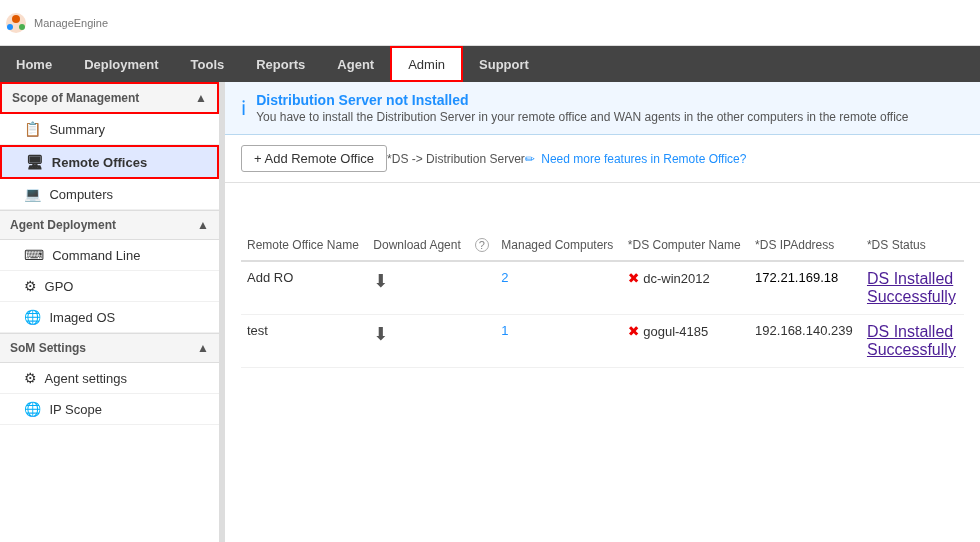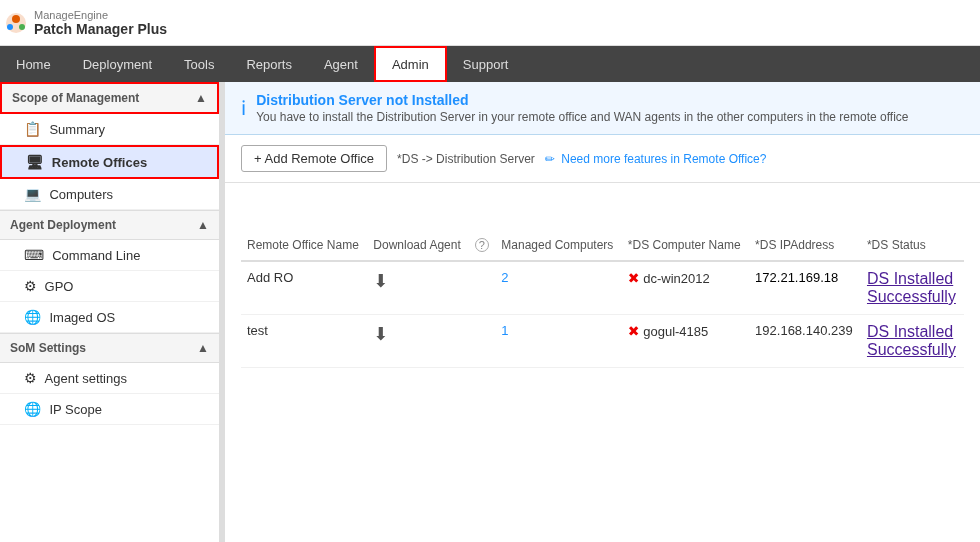--- a/index.html
+++ b/index.html
@@ -3,21 +3,21 @@
   <meta charset="utf-8">
   <style>
     * { box-sizing: border-box; margin: 0; padding: 0; }
     body { font-family: Arial, sans-serif; font-size: 13px; color: #333; background: #f0f0f0; width: 980px; height: 542px; overflow: hidden; }
 
     
     .logo-bar { background: #fff; padding: 6px 4px; display: flex; align-items: center; border-bottom: 1px solid #ddd; height: 46px; }
 
     
     .nav-bar { background: #444; display: flex; align-items: stretch; height: 36px; }
-    .nav-item { color: #ddd; padding: 0 16px; display: flex; align-items: center; cursor: pointer; font-size: 13px; text-decoration: none; }
+    .nav-item { color: #ddd; padding: 0 16px; display: flex; align-items: center; cursor: pointer; font-size: 13px; text-decoration: none; font-weight: bold; }
     .nav-item.active { background: #fff; color: #333; font-weight: normal; border: 2px solid red; }
 
     
     .main-layout { display: flex; height: calc(542px - 82px); }
 
     
     .sidebar { width: 220px; background: #fff; border-right: 1px solid #ddd; overflow-y: auto; flex-shrink: 0; }
     .sidebar-item { padding: 7px 10px 7px 24px; display: flex; align-items: center; cursor: pointer; color: #333; font-size: 13px; border-bottom: 1px solid #f0f0f0; }
     .sidebar-item.active { background: #e0e8ff; border-left: 3px solid #4a6fa5; font-weight: bold; }
     .sidebar-item.highlighted { border: 2px solid red; }
@@ -28,21 +28,21 @@
     
     .content { flex: 1; background: #fff; overflow-y: auto; padding: 0; }
 
     
     .info-banner { background: #f0f7ff; border-bottom: 1px solid #b8d8f0; padding: 10px 16px; display: flex; align-items: flex-start; gap: 10px; }
     .info-icon { color: #1e90ff; font-size: 20px; margin-top: 2px; }
     .info-title { color: #1e90ff; font-size: 14px; font-weight: bold; }
     .info-text { font-size: 12px; color: #555; margin-top: 2px; }
 
     
-    .toolbar { padding: 10px 16px; display: flex; align-items: center; gap: 10px; border-bottom: 1px solid #e0e0e0; }
+    .toolbar { padding: 10px 16px; display: flex; align-items: center; border-bottom: 1px solid #e0e0e0; }
     .btn-add { background: #fff; border: 1px solid #aaa; padding: 5px 12px; cursor: pointer; font-size: 13px; color: #333; border-radius: 3px; }
     .ds-label { font-size: 12px; color: #555; }
     .link-text { color: #1e90ff; cursor: pointer; font-size: 12px; }
 
     
     .table-container { padding: 0 16px; }
     table { width: 100%; border-collapse: collapse; font-size: 13px; margin-top: 47px; }
     thead tr { border-bottom: 2px solid #ddd; }
     th { padding: 8px 6px; text-align: left; font-weight: normal; color: #555; font-size: 12px; white-space: nowrap; }
     td { padding: 8px 6px; border-bottom: 1px solid #f0f0f0; vertical-align: top; }
@@ -71,21 +71,20 @@
       <div style="width:24px;height:24px;position:relative;">
         <svg width="24" height="24" viewBox="0 0 24 24">
           <circle cx="12" cy="12" r="10" fill="#e05a00" opacity="0.2"></circle>
           <circle cx="12" cy="8" r="4" fill="#e05a00"></circle>
           <circle cx="6" cy="16" r="3" fill="#1e90ff"></circle>
           <circle cx="18" cy="16" r="3" fill="#4caf50"></circle>
         </svg>
       </div>
       <div>
         <div style="font-size:11px;color:#777;">ManageEngine</div>
-        <div style="font-size:14px;font-weight:bold;color:#333;">Patch Manager Plus</div>
       </div>
     </div>
   </div>
 </div>
 
 <div class="nav-bar">
   <div class="nav-item">Home</div>
   <div class="nav-item">Deployment</div>
   <div class="nav-item">Tools</div>
   <div class="nav-item">Reports</div>

